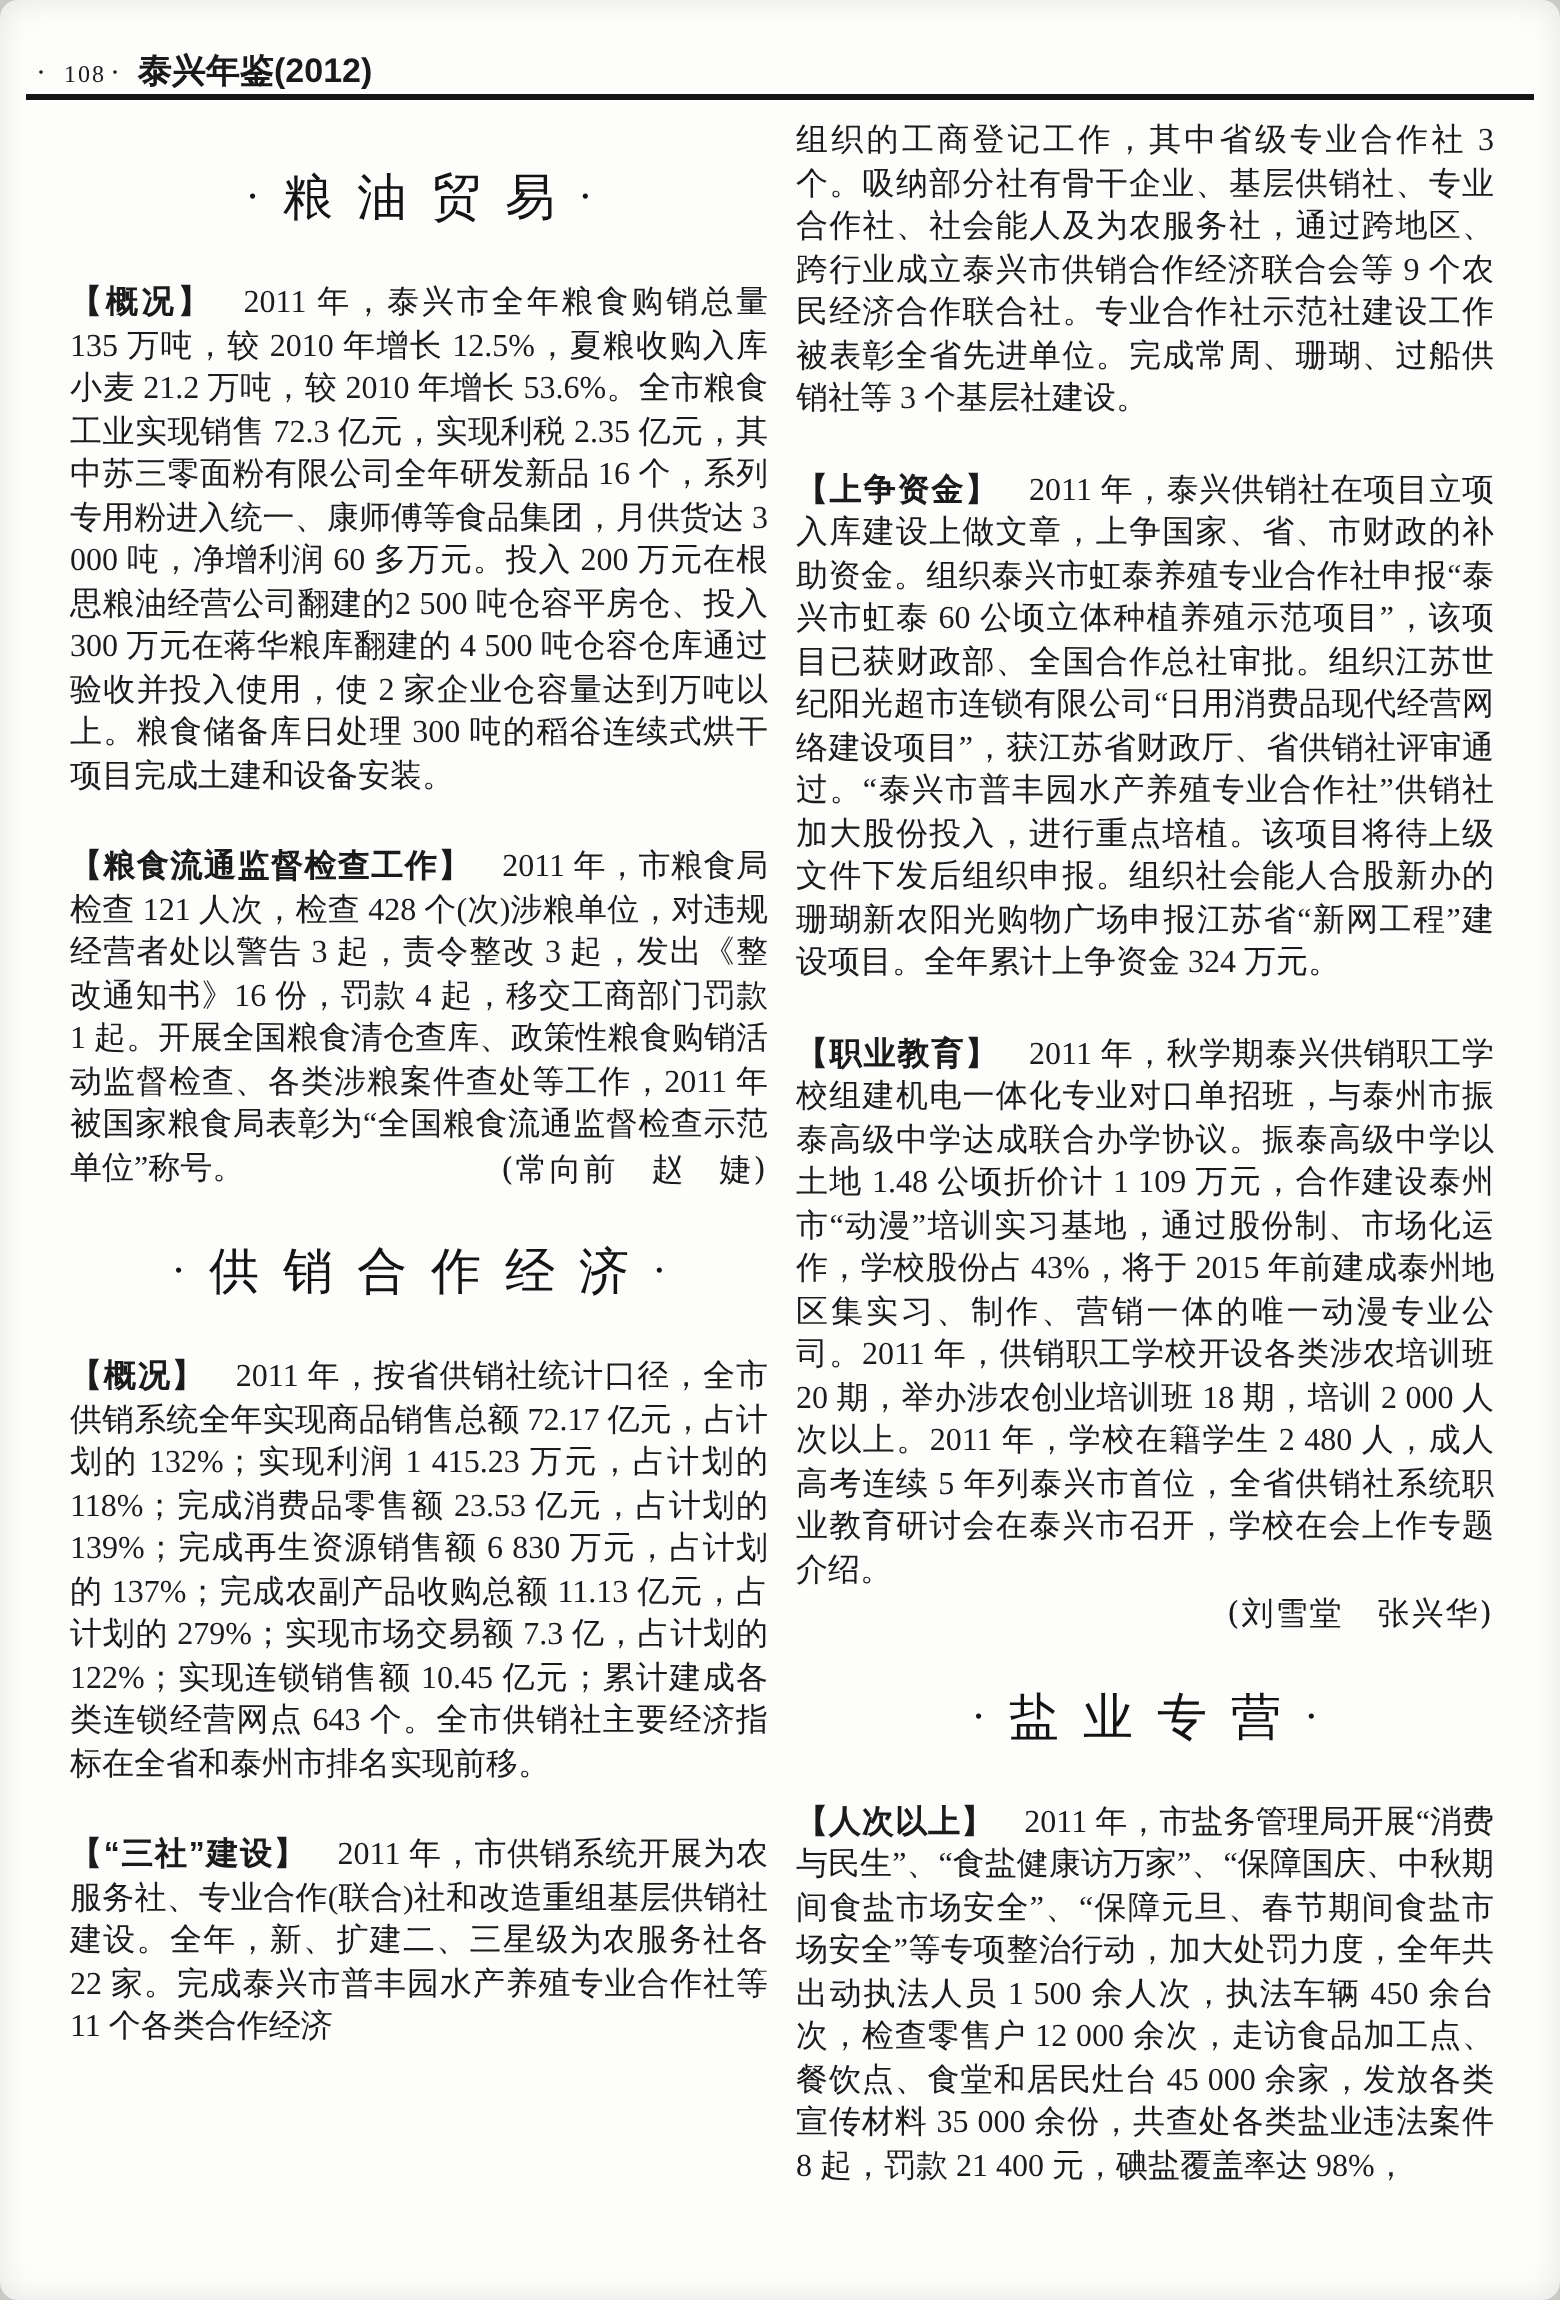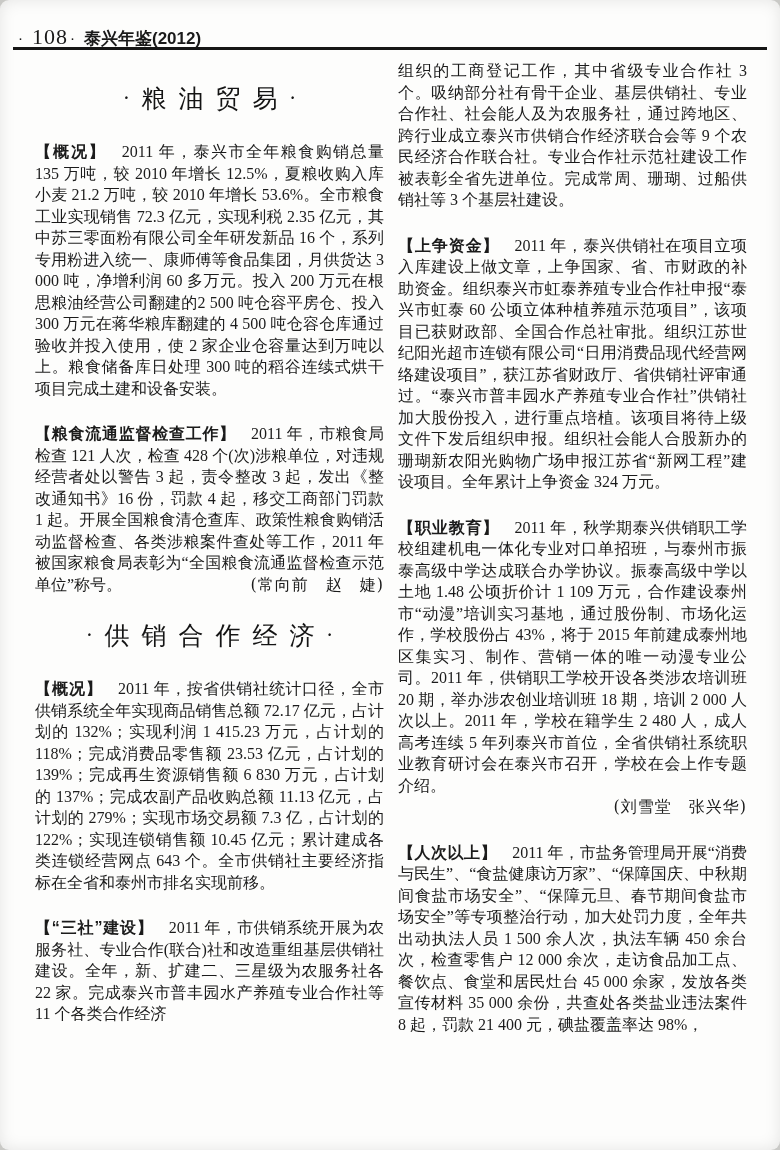--- a/index.html
+++ b/index.html
@@ -16,21 +16,21 @@
     border-radius:9px;
     box-shadow:inset 0 0 16px rgba(0,0,0,.10);
     overflow:hidden;
   }
   .header{
     position:absolute;top:24px;left:16px;
     display:flex;align-items:baseline;
     color:#1a1a1a;
   }
   .hdot{font-size:15px;margin:0 9px 0 2px;}
-  .hnum{font-size:22px;font-family:"Liberation Serif",serif;letter-spacing:1px;}
+  .hnum{font-size:12px;font-family:"Liberation Serif",serif;letter-spacing:1px;}
   .htitle{font-size:17px;font-weight:700;font-family:"Liberation Sans",sans-serif;}
   .rule{
     position:absolute;top:47px;left:13px;right:13px;
     height:3px;background:#161616;
   }
   .content{
     position:absolute;top:60px;left:35px;
     width:712px;
     display:flex;gap:14px;
   }
@@ -103,20 +103,21 @@
     </div>
 
     <div class="col">
 
       <p class="para"><span>组织的工商登记工作，其中省级专业合作社 3 个。吸纳部分社有骨干企业、基层供销社、专业合作社、社会能人及为农服务社，通过跨地区、跨行业成立泰兴市供销合作经济联合会等 9 个农民经济合作联合社。专业合作社示范社建设工作被表彰全省先进单位。完成常周、珊瑚、过船供销社等 3 个基层社建设。</span></p>
 
       <p class="para"><span class="plabel">【上争资金】</span><span>2011 年，泰兴供销社在项目立项入库建设上做文章，上争国家、省、市财政的补助资金。组织泰兴市虹泰养殖专业合作社申报“泰兴市虹泰 60 公顷立体种植养殖示范项目”，该项目已获财政部、全国合作总社审批。组织江苏世纪阳光超市连锁有限公司“日用消费品现代经营网络建设项目”，获江苏省财政厅、省供销社评审通过。“泰兴市普丰园水产养殖专业合作社”供销社加大股份投入，进行重点培植。该项目将待上级文件下发后组织申报。组织社会能人合股新办的珊瑚新农阳光购物广场申报江苏省“新网工程”建设项目。全年累计上争资金 324 万元。</span></p>
 
       <p class="para"><span class="plabel">【职业教育】</span><span>2011 年，秋学期泰兴供销职工学校组建机电一体化专业对口单招班，与泰州市振泰高级中学达成联合办学协议。振泰高级中学以土地 1.48 公顷折价计 1 109 万元，合作建设泰州市“动漫”培训实习基地，通过股份制、市场化运作，学校股份占 43%，将于 2015 年前建成泰州地区集实习、制作、营销一体的唯一动漫专业公司。2011 年，供销职工学校开设各类涉农培训班 20 期，举办涉农创业培训班 18 期，培训 2 000 人次以上。2011 年，学校在籍学生 2 480 人，成人高考连续 5 年列泰兴市首位，全省供销社系统职业教育研讨会在泰兴市召开，学校在会上作专题介绍。</span><span class="sig-block">(刘雪堂　张兴华)</span></p>
 
+      <div class="sec-title"><span class="dot">·</span><span class="t">盐业专营</span><span class="dot">·</span></div>
 
 
       <p class="para"><span class="plabel">【人次以上】</span><span>2011 年，市盐务管理局开展“消费与民生”、“食盐健康访万家”、“保障国庆、中秋期间食盐市场安全”、“保障元旦、春节期间食盐市场安全”等专项整治行动，加大处罚力度，全年共出动执法人员 1 500 余人次，执法车辆 450 余台次，检查零售户 12 000 余次，走访食品加工点、餐饮点、食堂和居民灶台 45 000 余家，发放各类宣传材料 35 000 余份，共查处各类盐业违法案件 8 起，罚款 21 400 元，碘盐覆盖率达 98%，</span></p>
 
     </div>
 
   </div>
 </div>
 
 </body></html>

